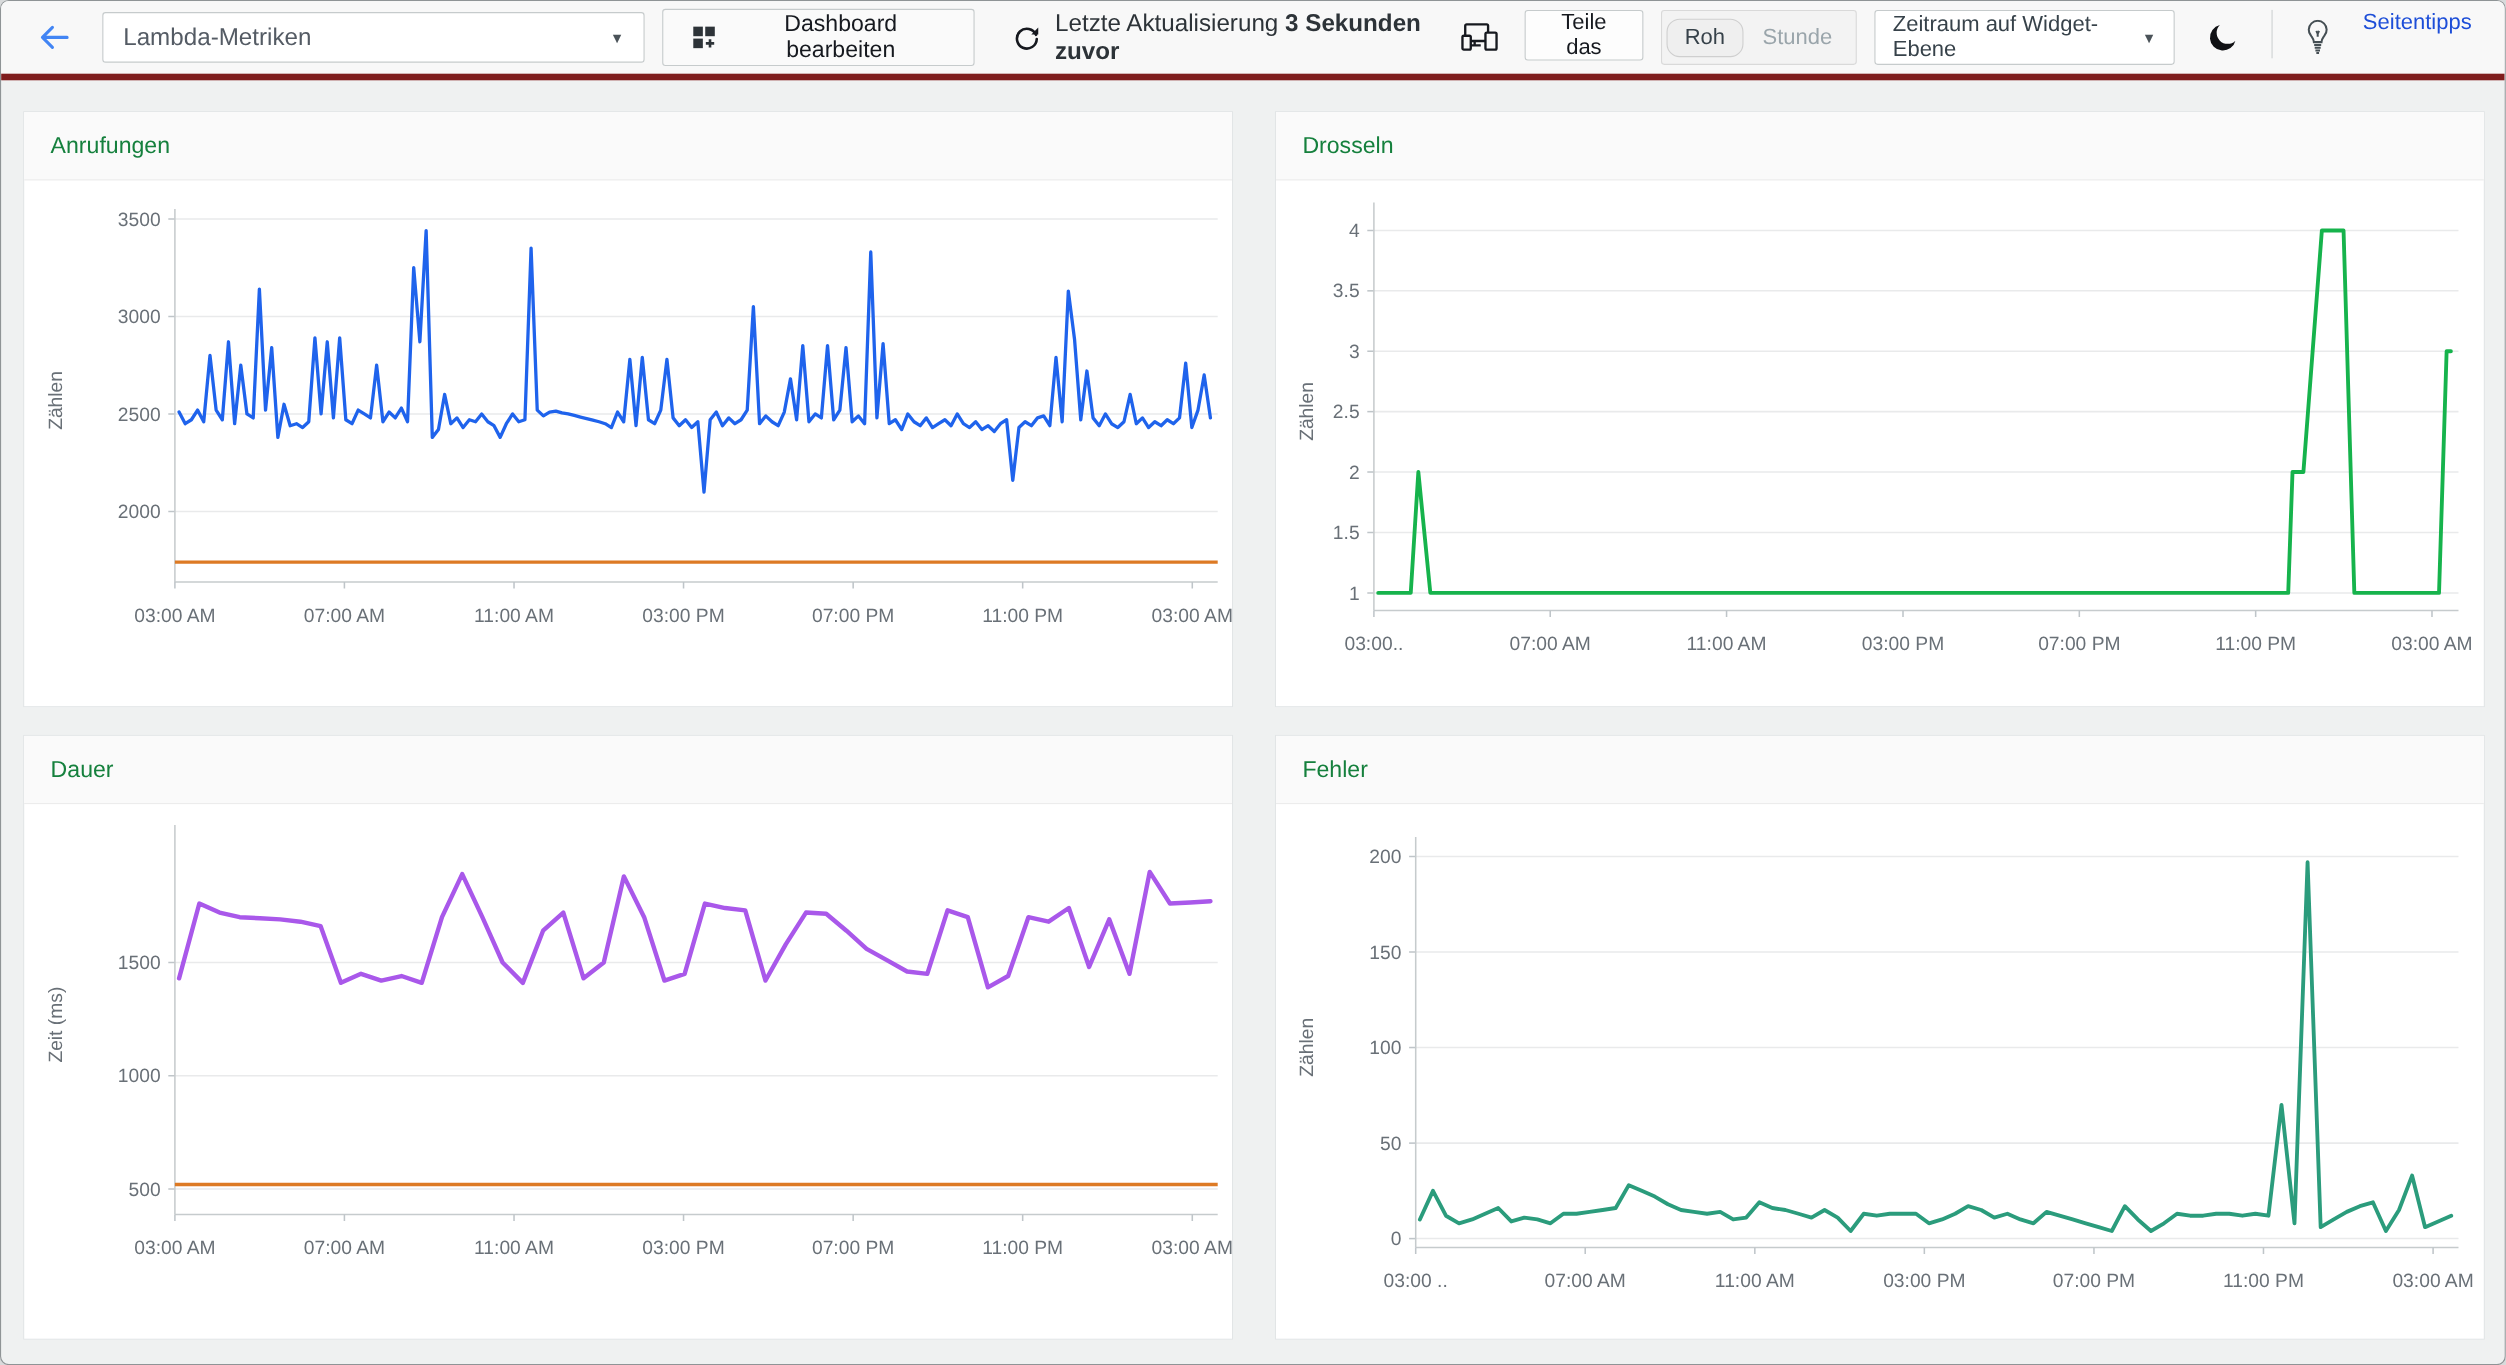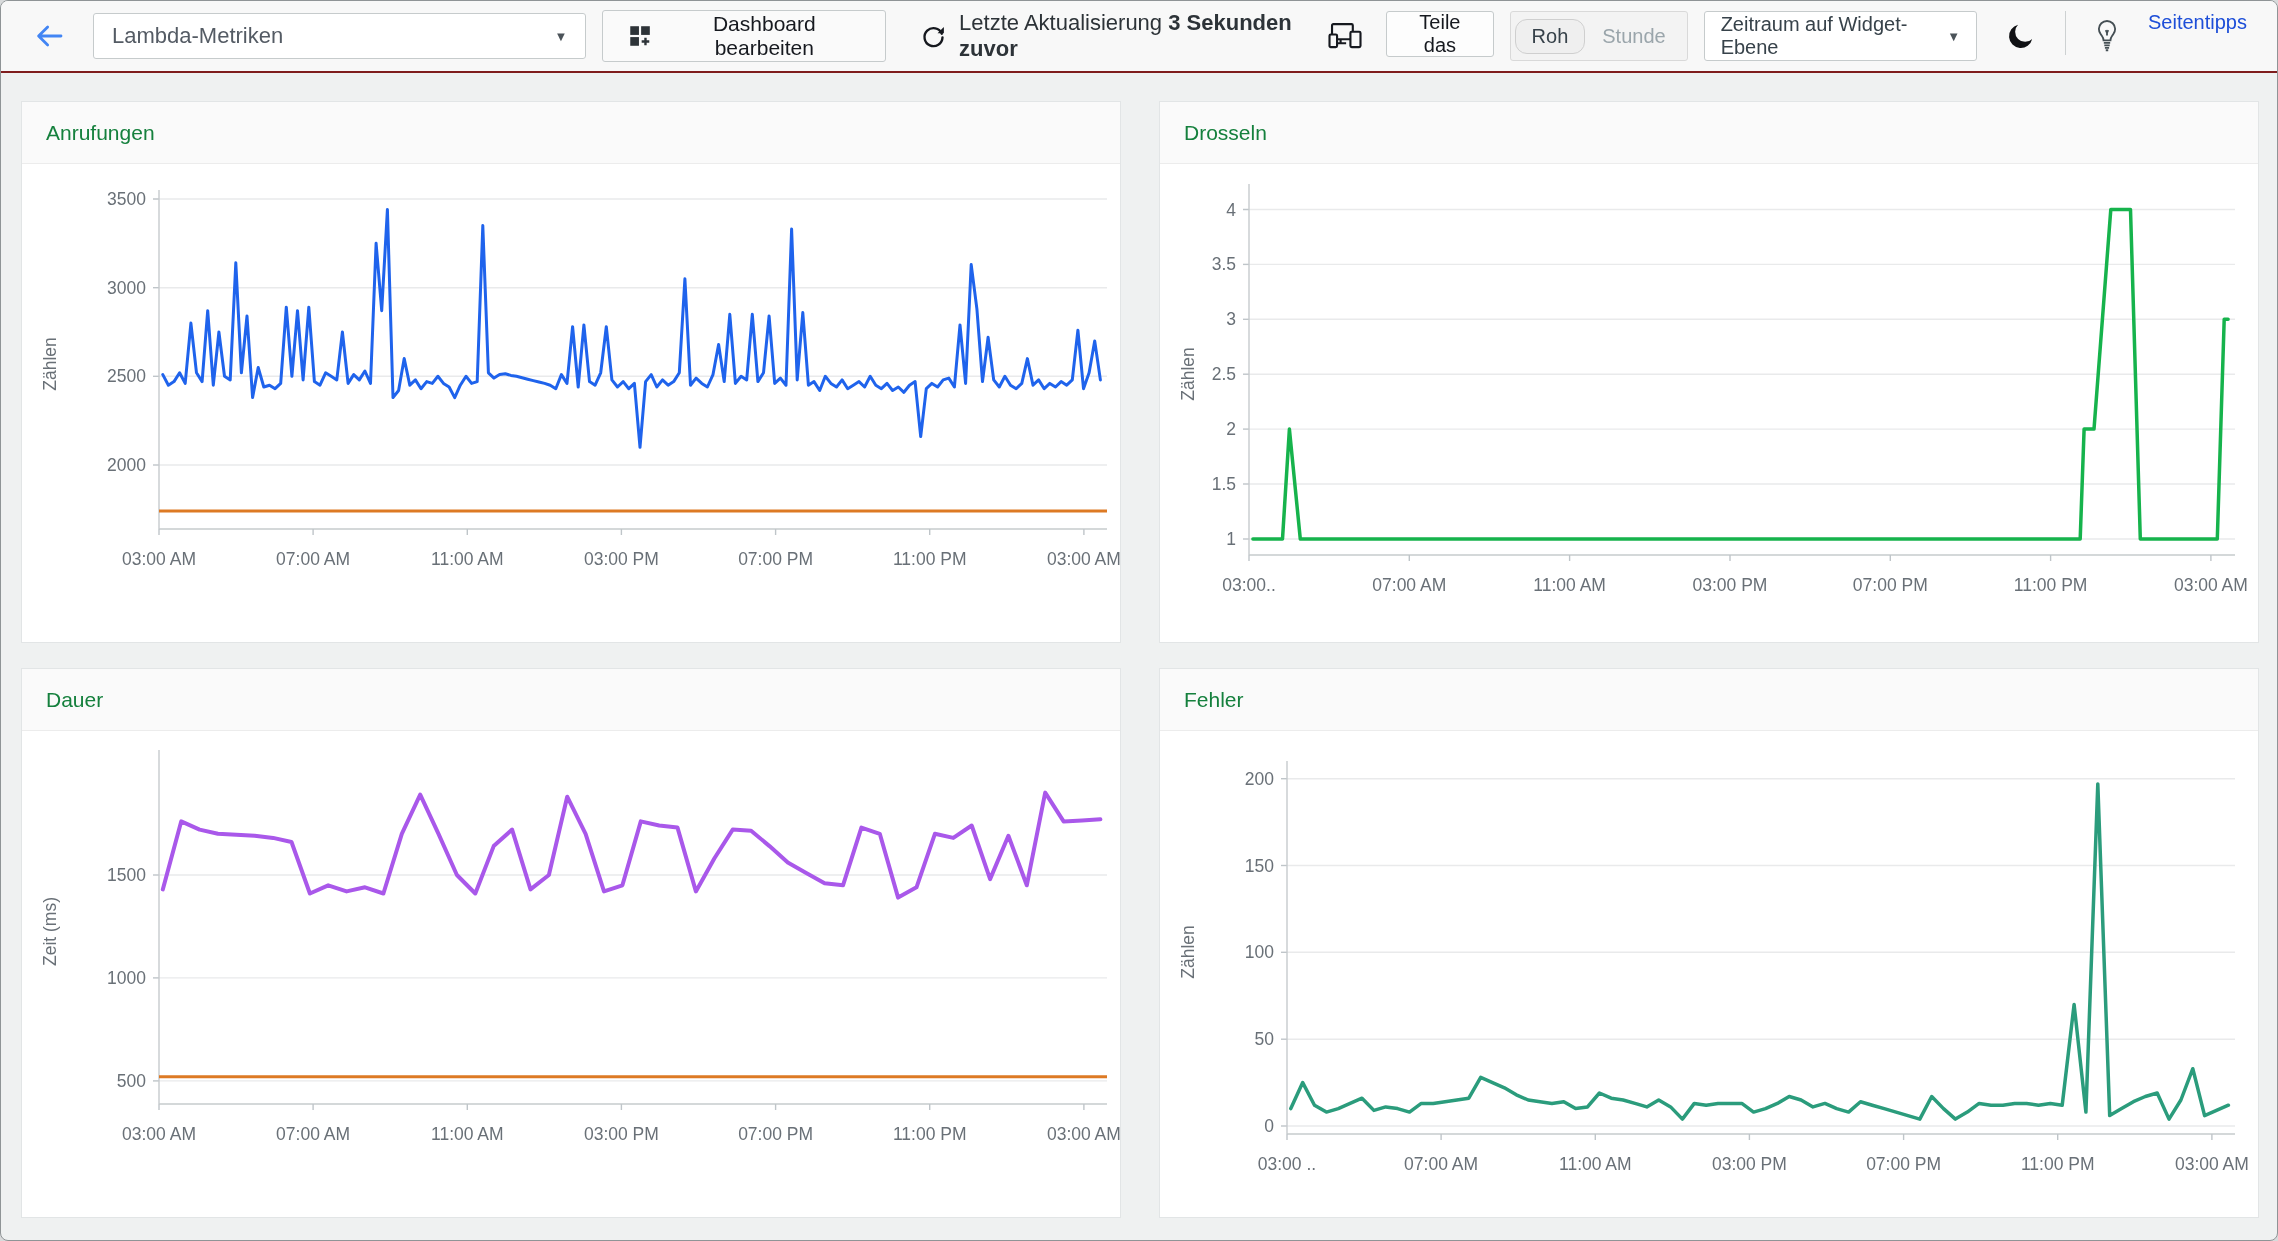--- a/index.html
+++ b/index.html
@@ -1,20 +1,20 @@
 <!DOCTYPE html>
 <html><head>
 <meta charset="utf-8">
 <style>
   * { margin:0; padding:0; box-sizing:border-box; }
   html,body { background:#d8dadb; font-family:"Liberation Sans", sans-serif; }
   .frame { width:2278px; height:1241px; background:#eff1f1; border:1px solid #8f9496; border-radius:8px; overflow:hidden; }
 
   
-  .topbar { height:72px; background:#f8f8f8; display:flex; align-items:center; padding:0 30px; border-bottom:2px solid #7f1d1d; }
+  .topbar { height:72px; background:#f8f8f8; display:flex; align-items:center; padding:0 30px; border-bottom:6px solid #7f1d1d; }
   .back { margin-right:26px; display:flex; align-items:center; cursor:pointer; }
   .dash-select { width:525px; height:46px; background:#fff; border:1px solid #c6cbcc; border-radius:3px;
     display:flex; align-items:center; justify-content:space-between; padding:0 18px; cursor:pointer; }
   .dash-select span.val { font-size:22px; color:#545b64; }
   .caret { font-size:13px; color:#4b5359; }
   .btn { background:#fdfdfd; border:1px solid #c6cbcc; border-radius:3px; display:flex; align-items:center; gap:14px;
     font-size:21px; color:#16191f; cursor:pointer; }
   .edit-btn { margin-left:16px; height:52px; padding:0 24px; background:#fafafa; }
   .refresh-wrap { margin-left:34px; display:flex; align-items:center; gap:12px; }
   .refresh-txt { font-size:22px; color:#2d3338; }

